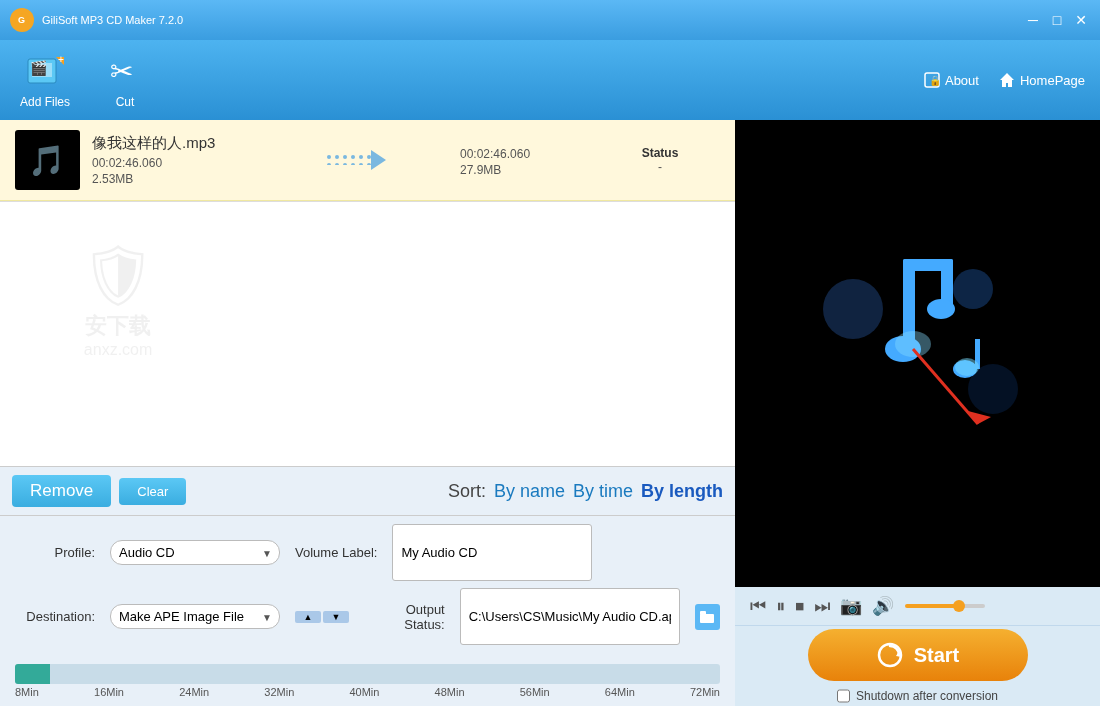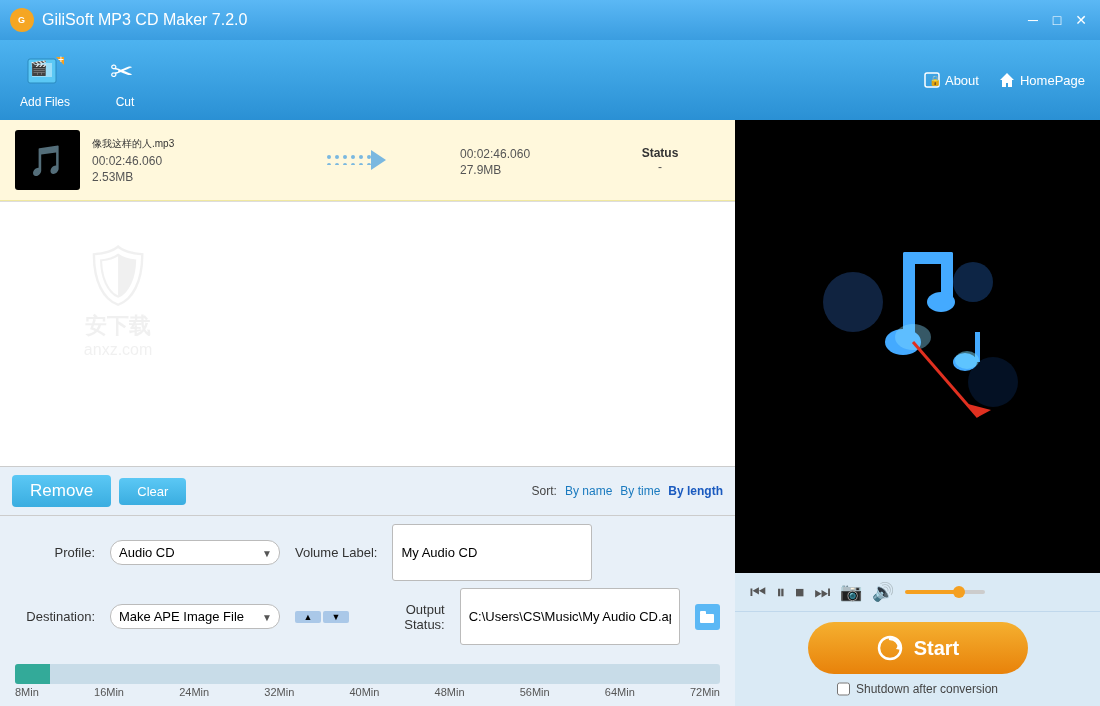--- a/index.html
+++ b/index.html
@@ -15,21 +15,21 @@
       color: white;
     }
     .titlebar-logo {
       width: 24px; height: 24px;
       background: #f5a623;
       border-radius: 50%;
       margin-right: 8px;
       display: flex; align-items: center; justify-content: center;
       font-size: 10px; font-weight: bold; color: white;
     }
-    .titlebar-title { font-size: 16px; font-weight: 500; flex: 1; }
+    .titlebar-title { font-size: 11px; font-weight: 500; flex: 1; }
     .titlebar-controls { display: flex; gap: 6px; align-items: center; }
     .titlebar-btn {
       width: 18px; height: 18px;
       border: none; background: none; cursor: pointer;
       color: white; font-size: 14px; display: flex; align-items: center; justify-content: center;
     }
 
     
     .toolbar {
       background: linear-gradient(to bottom, #4db3f0, #2a90d4);
@@ -91,21 +91,21 @@
     .file-thumb {
       width: 65px; height: 60px;
       background: black;
       border-radius: 3px;
       margin-right: 12px;
       flex-shrink: 0;
       display: flex; align-items: center; justify-content: center;
       font-size: 22px;
     }
     .file-info { flex: 0 0 160px; }
-    .file-name { font-size: 10px; font-weight: 500; color: #333; }
+    .file-name { font-size: 15px; font-weight: 500; color: #333; }
     .file-duration { font-size: 12px; color: #555; margin-top: 3px; }
     .file-size { font-size: 12px; color: #555; margin-top: 2px; }
     .file-arrow {
       flex: 1; display: flex; justify-content: center; align-items: center;
       font-size: 24px; color: #7ab8e0;
     }
     .file-output { flex: 0 0 140px; }
     .file-output-duration { font-size: 12px; color: #555; margin-top: 3px; }
     .file-output-size { font-size: 12px; color: #555; margin-top: 2px; }
     .file-status-col { flex: 0 0 120px; text-align: center; }
@@ -127,21 +127,21 @@
       color: white; border: none; border-radius: 4px;
       padding: 6px 18px; cursor: pointer; font-size: 17px;
     }
     .btn-clear {
       background: linear-gradient(to bottom, #5bc8f5, #3aade0);
       color: white; border: none; border-radius: 4px;
       padding: 6px 18px; cursor: pointer; font-size: 13px;
     }
     .sort-area {
       margin-left: auto;
-      display: flex; align-items: center; gap: 8px; font-size: 12px; color: #444;
+      display: flex; align-items: center; gap: 8px; font-size: 18px; color: #444;
     }
     .sort-link { color: #1a7abf; cursor: pointer; text-decoration: none; }
     .sort-link.active { color: #1a5abf; font-weight: 600; }
 
     
     .settings-area {
       background: #e8f0f8;
       padding: 8px 15px;
       border-top: 1px solid #ccc;
     }
@@ -229,21 +229,21 @@
     }
     .volume-slider::-webkit-slider-thumb {
       -webkit-appearance: none;
       width: 12px; height: 12px;
       background: #f5a020; border-radius: 50%; cursor: pointer;
     }
 
     
     .start-area {
       background: #daeaf5;
-      padding: 10px 15px;
+      padding: 3px 15px;
       display: flex; flex-direction: column; align-items: center; gap: 8px;
       border-top: 1px solid #c0d8ec;
     }
     .btn-start {
       background: linear-gradient(to bottom, #f5b030, #e8820a);
       color: white; border: none; border-radius: 30px;
       padding: 12px 40px; font-size: 20px; font-weight: bold;
       cursor: pointer; width: 220px;
       display: flex; align-items: center; justify-content: center; gap: 10px;
     }

